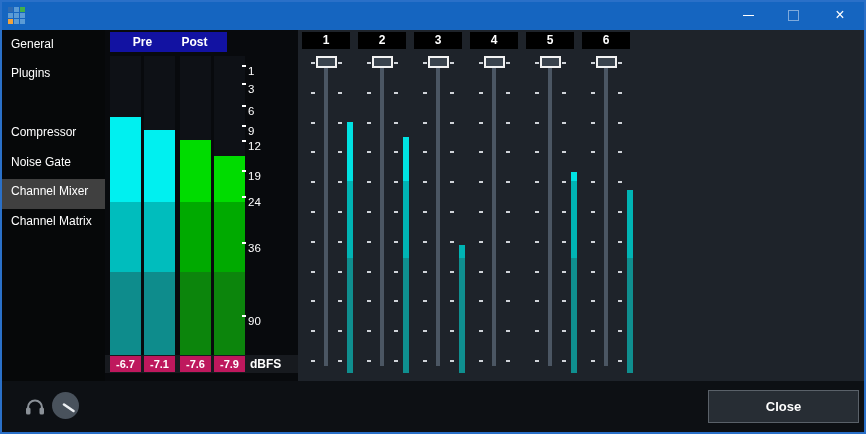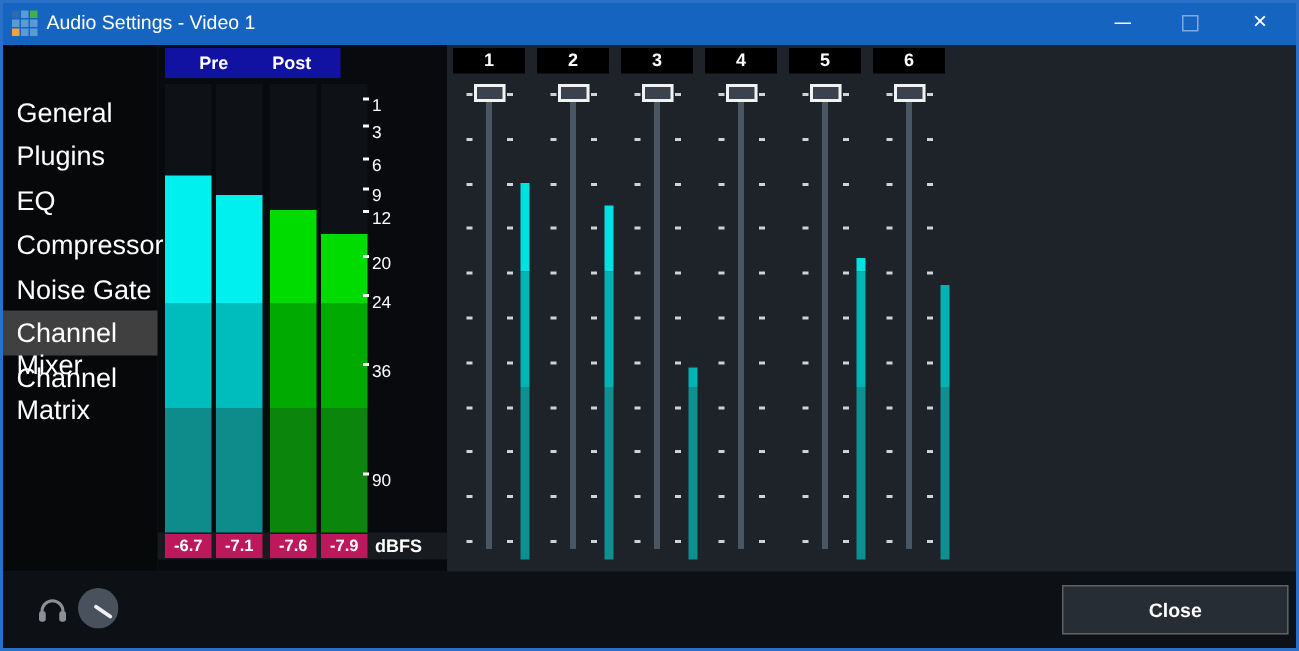--- a/index.html
+++ b/index.html
@@ -20,22 +20,22 @@
   .btn-min{left:726px;}
   .btn-max{left:771px;opacity:.45;}
   .btn-close{left:816px;width:48px;}
   .glyph-min{width:11px;height:1px;background:#fff;}
   .glyph-max{width:9px;height:9px;border:1px solid #fff;}
   .glyph-close{font-size:16px;line-height:16px;}
   
   .win-border{left:0;top:0;width:866px;height:434px;border:2px solid #2a70c8;box-sizing:border-box;pointer-events:none;z-index:60;}
   
   .sidebar{left:2px;top:30px;width:103px;height:351px;background:#060809;z-index:5;}
-  .side-item{position:absolute;left:0;width:103px;height:29.5px;color:#fff;font-size:18px;
-    padding:5px 0 0 9px;box-sizing:border-box;cursor:default;margin-top:28px;}
+  .side-item{position:absolute;left:0;width:103px;height:29.5px;color:#fff;font-size:12px;
+    padding:5px 0 0 9px;box-sizing:border-box;cursor:default;}
   .side-item.selected{background:#404040;}
   
   .bridge{left:105px;top:30px;width:193px;height:351px;background:#080a0d;z-index:4;}
   .grp-header{position:absolute;top:2px;height:20px;background:#1212a2;color:#fff;
     font-size:12px;font-weight:bold;text-align:center;line-height:20px;}
   .m-col{position:absolute;top:26px;height:299px;background:#0e1116;}
   .m-fill{position:absolute;left:0;width:100%;}
   .readout-strip{position:absolute;left:0;top:325px;width:193px;height:18px;background:#171a1f;}
   .readout{position:absolute;top:326px;height:16px;background:#be185d;color:#fff;
     font-size:11px;font-weight:bold;text-align:center;line-height:16px;}
@@ -69,36 +69,34 @@
         <div style="background: rgb(46, 106, 178);"></div>
         <div style="background: rgb(91, 155, 213);"></div>
         <div style="background: rgb(67, 176, 73);"></div>
         <div style="background: rgb(91, 155, 213);"></div>
         <div style="background: rgb(91, 155, 213);"></div>
         <div style="background: rgb(91, 155, 213);"></div>
         <div style="background: rgb(242, 163, 60);"></div>
         <div style="background: rgb(91, 155, 213);"></div>
         <div style="background: rgb(91, 155, 213);"></div>
       </div>
-    <div class="abs title-text">Audio Settings - Video 1</div>
     <div class="abs win-btn btn-min">
         <span class="glyph-min"></span>
       </div>
     <div class="abs win-btn btn-max">
         <span class="glyph-max"></span>
       </div>
     <div class="abs win-btn btn-close">
         <span class="glyph-close">×</span>
       </div>
   </div>
 
   <div class="abs sidebar" id="sidebar">
       <div class="side-item" style="top: 1.5px;">General</div>
       <div class="side-item" style="top: 31px;">Plugins</div>
-      <div class="side-item" style="top: 60.5px;">EQ</div>
       <div class="side-item" style="top: 90px;">Compressor</div>
       <div class="side-item" style="top: 119.5px;">Noise Gate</div>
       <div class="side-item selected" style="top: 149px;">Channel Mixer</div>
       <div class="side-item" style="top: 178.5px;">Channel Matrix</div>
     </div>
 
   <div class="abs bridge" id="bridge">
     <div class="grp-header" style="left:5px;width:65px;">Pre</div>
     <div class="grp-header" style="left:57px;width:65px;">Post</div>
     <div class="readout-strip"></div>
@@ -125,21 +123,21 @@
         <div class="m-fill" style="top: 100px; height: 46px; background: rgb(0, 220, 0);"></div>
         <div class="m-fill" style="top: 146px; height: 70px; background: rgb(0, 170, 0);"></div>
         <div class="m-fill" style="top: 216px; height: 83px; background: rgb(12, 133, 12);"></div>
       </div>
       <div class="readout" style="left: 109px; width: 31px;">-7.9</div>
       <div class="scale-label" style="top: 34px;">1</div>
       <div class="scale-label" style="top: 52px;">3</div>
       <div class="scale-label" style="top: 74px;">6</div>
       <div class="scale-label" style="top: 94px;">9</div>
       <div class="scale-label" style="top: 109px;">12</div>
-      <div class="scale-label" style="top: 139px;">20</div>
+      <div class="scale-label" style="top: 139px;">19</div>
       <div class="scale-label" style="top: 165px;">24</div>
       <div class="scale-label" style="top: 211px;">36</div>
       <div class="scale-label" style="top: 284px;">90</div>
     </div>
 
   <div class="abs chpanel" id="chpanel">
       <div class="ch-num" style="left: 4px;">1</div>
       <div class="ch-track" style="left: 26px;"></div>
       <div class="ch-tick" style="left: 13px; top: 32px;"></div>
       <div class="ch-tick" style="left: 40px; top: 32px;"></div>

